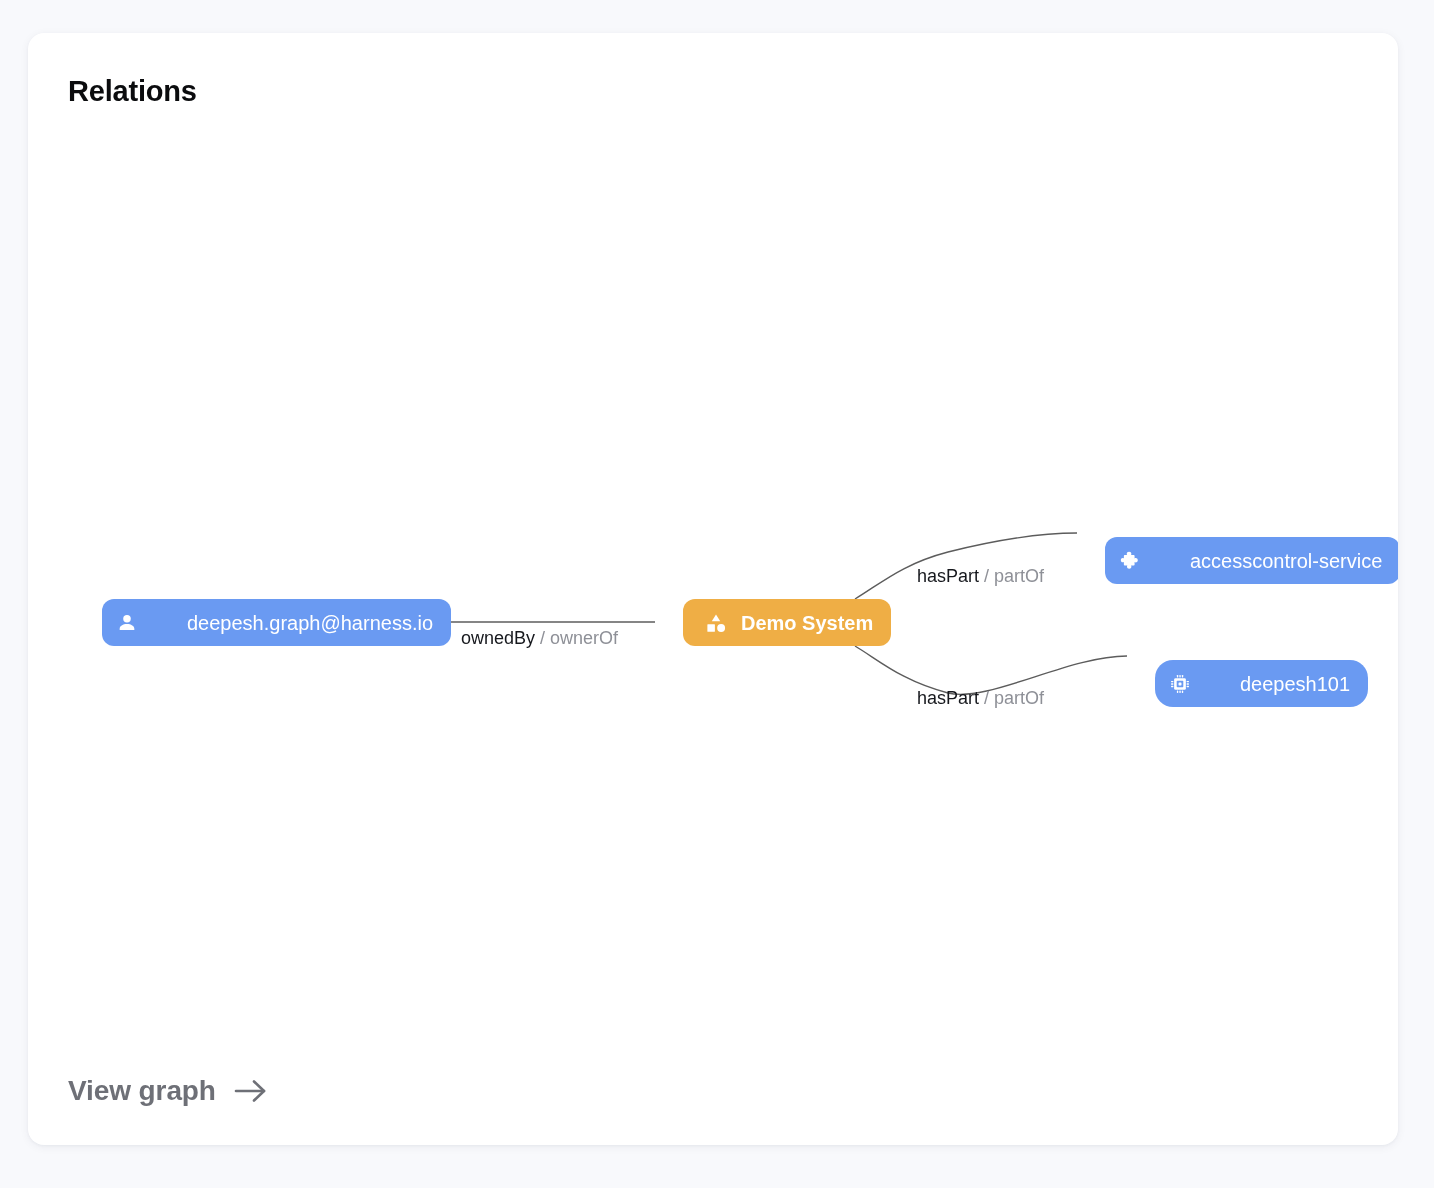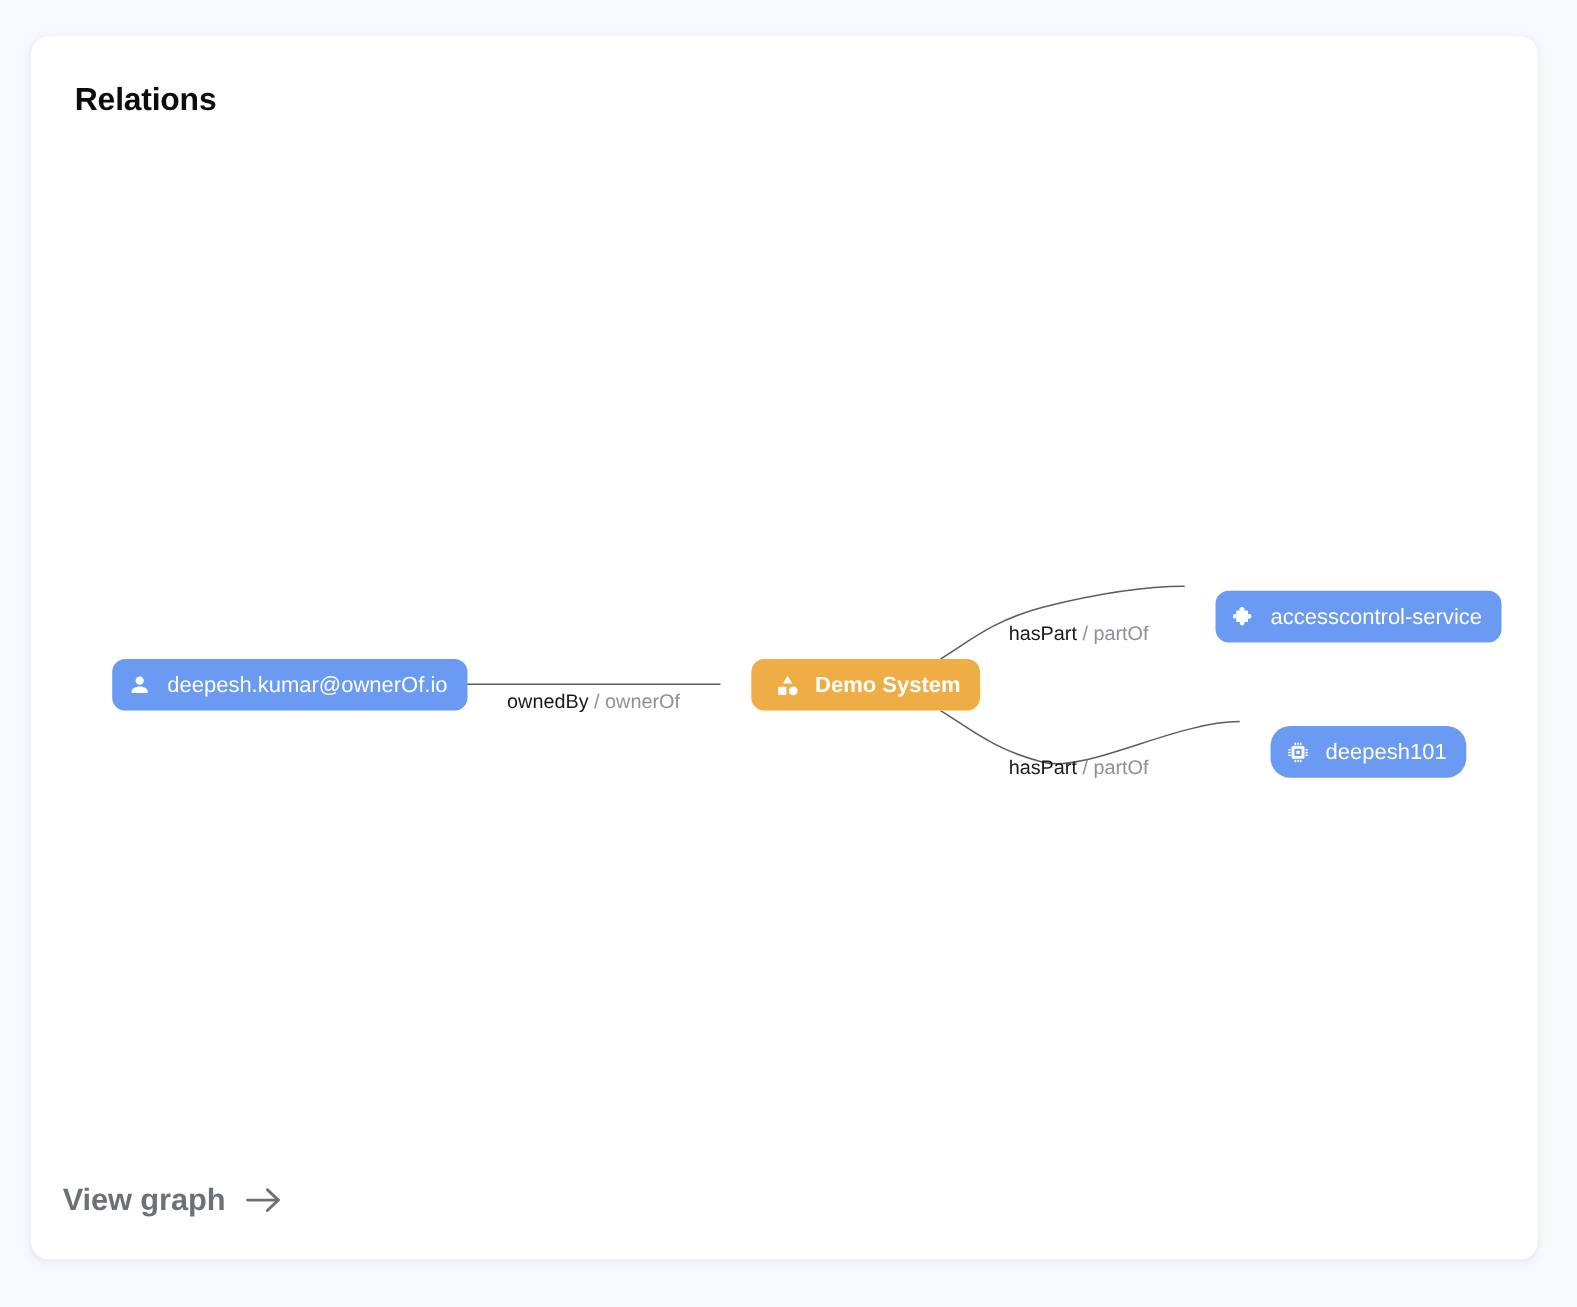--- a/index.html
+++ b/index.html
@@ -89,21 +89,21 @@
   }
 
   .node .node-icon svg { display: block; }
 
   .node .node-label {
     font-size: 20px;
     color: #ffffff;
     line-height: 1;
   }
 
-  .node.blue { background: #6a9af2; }
+  .node.blue { background: #6a9af2; gap: 35px; }
   .node.orange { background: #efae45; }
   .node.orange .node-label { font-weight: 700; }
 
   
   #node-user      { left: 74px;   top: 566px; }
   #node-system    { left: 655px;  top: 566px; padding-left: 22px; }
   #node-component { left: 1077px; top: 504px; }
   #node-resource  { left: 1127px; top: 627px; border-radius: 18px; }
 
   
@@ -118,21 +118,21 @@
   .edge-label .reverse { color: #8e9097; }
   .edge-label .sep { margin: 0 5px; }
 
   #label-ownerof { left: 433px; top: 596px; }
   #label-haspart-top { left: 889px; top: 534px; }
   #label-haspart-bottom { left: 889px; top: 656px; }
 
   
   .view-graph {
     position: absolute;
-    left: 29px;
+    left: 40px;
     top: 1042px;
     display: flex;
     align-items: center;
     gap: 18px;
     font-size: 28px;
     font-weight: 700;
     color: #6e7077;
     cursor: pointer;
     letter-spacing: -0.1px;
   }
@@ -164,21 +164,21 @@
         <path class="edge-path" d="M 827 613 C 852 628, 874 648, 920 660 C 960 670, 1040 623, 1099 623"></path>
       </svg>
 
       <div class="node blue" id="node-user">
         <span class="node-icon">
           <svg width="22" height="22" viewBox="0 0 24 24" fill="#ffffff">
             <circle cx="12" cy="7.4" r="4.1"></circle>
             <path d="M12 13.2c-4.4 0-8 2.3-8 5.1v1.3h16v-1.3c0-2.8-3.6-5.1-8-5.1z"></path>
           </svg>
         </span>
-        <span class="node-label">deepesh.kumar@ownerOf.io</span>
+        <span class="node-label">deepesh.graph@harness.io</span>
       </div>
 
       <div class="node orange" id="node-system">
         <span class="node-icon">
           <svg width="22" height="22" viewBox="0 0 24 24" fill="#ffffff">
             <path d="M12 2.6 L16.6 10.2 L7.4 10.2 Z"></path>
             <rect x="2.6" y="13.4" width="8.2" height="8.2" rx="0.6"></rect>
             <circle cx="17.6" cy="17.5" r="4.3"></circle>
           </svg>
         </span>

